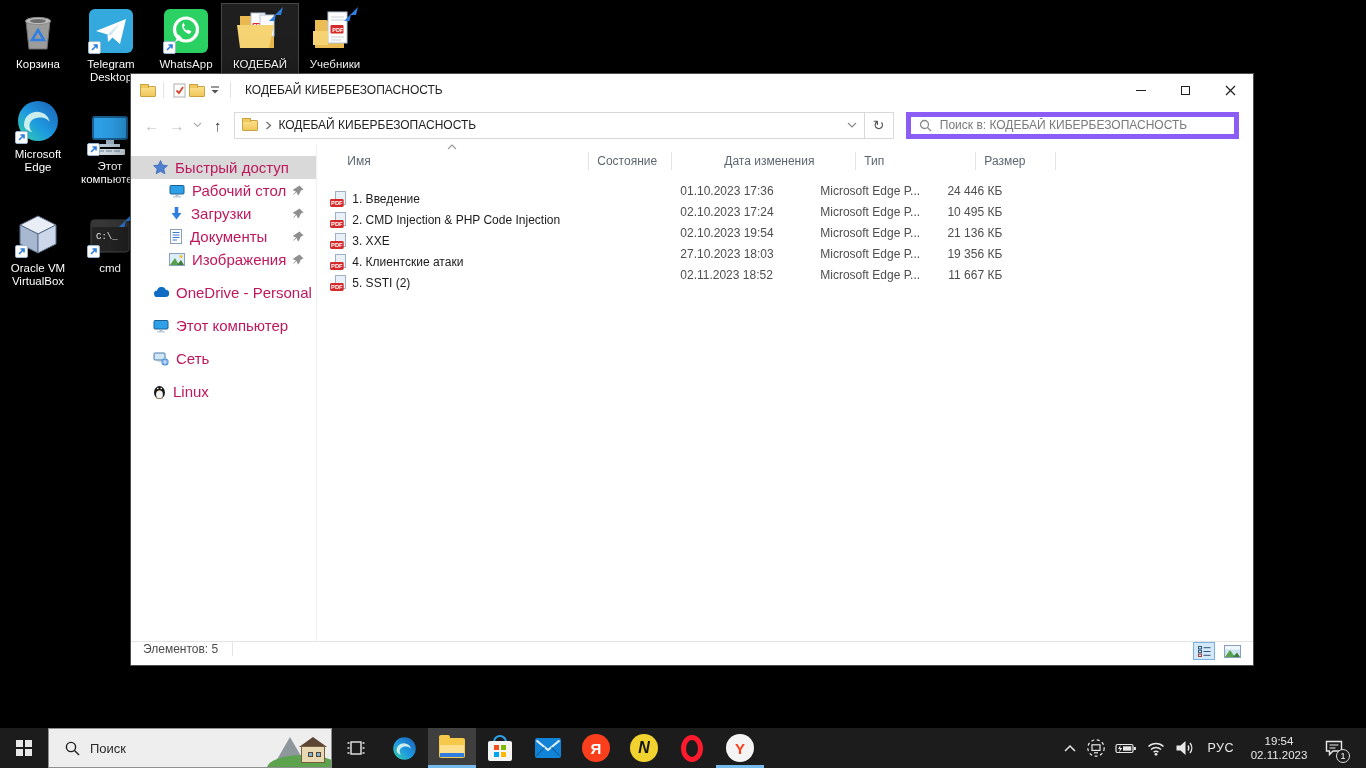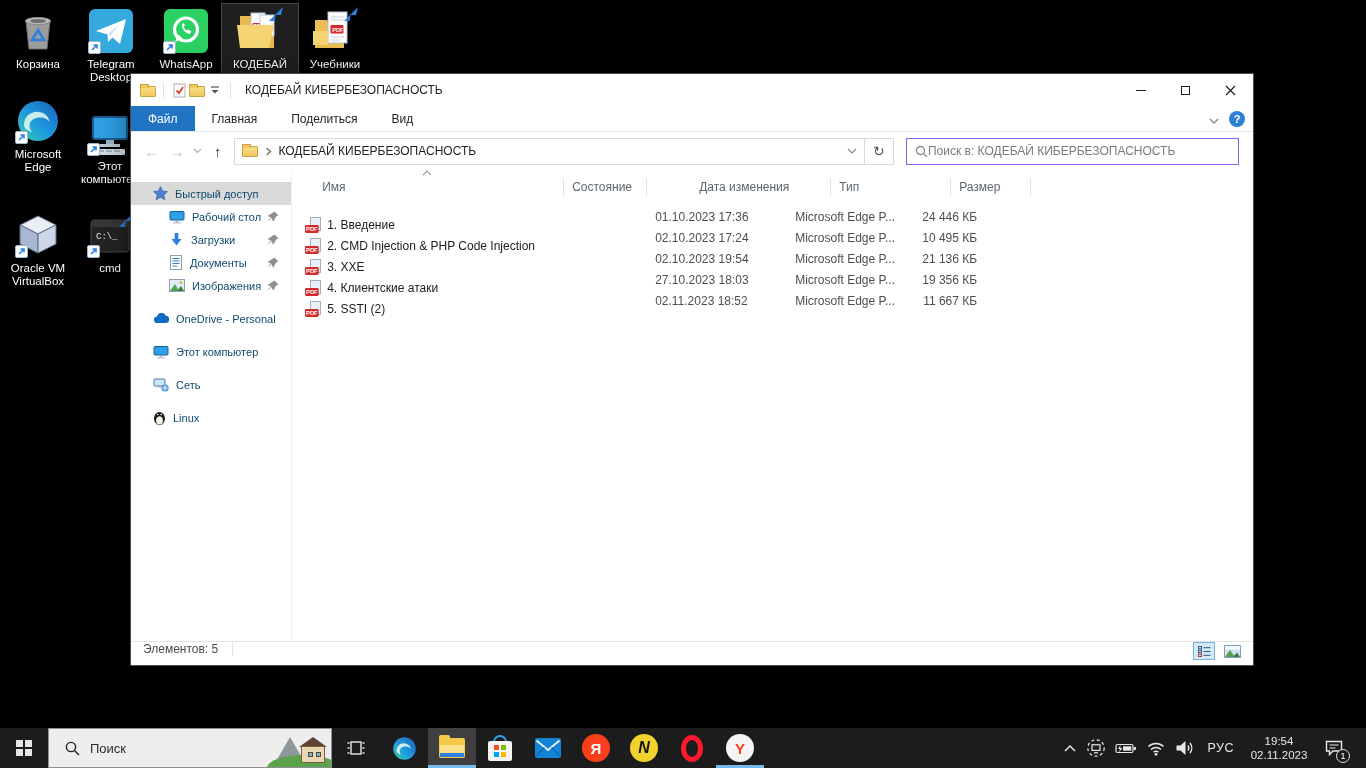--- a/index.html
+++ b/index.html
@@ -37,28 +37,28 @@
 
   .navrow { flex:0 0 38px; display:flex; align-items:center; padding:0 14px 0 8px; }
   .nav-a { width:26px; text-align:center; font-size:15px; }
   .dis { color:#bdbdbd; } .ena { color:#3f3f3f; }
   .addr { width:648px; height:27px; border:1px solid #d9d9d9; display:flex; align-items:center;
           padding-left:7px; font-size:12px; color:#1f1f1f; margin-left:4px; }
   .addr .txt { margin-left:6px; white-space:nowrap; }
   .addr-dd { margin-left:auto; width:24px; display:flex; justify-content:center; }
   .refresh { width:30px; height:27px; border:1px solid #d9d9d9; border-left:none; display:flex;
              align-items:center; justify-content:center; color:#555; font-size:14px; }
-  .searchbox { width:342px; height:27px; border:1px solid #8b5cf6; margin-left:12px; display:flex;
-               align-items:center; padding:0 8px; }
+  .searchbox { width:342px; height:27px; border:5px solid #8b5cf6; margin-left:12px; display:flex;
+               align-items:center; padding:0 8px; gap:8px; }
   .searchbox input { flex:1; border:none; outline:none; font-size:12px; color:#1f1f1f;
                      font-family:inherit; background:transparent; }
   .searchbox input::placeholder { color:#7a7a7a; }
 
   .content { flex:1; display:flex; min-height:0; }
-  .sidebar { flex:0 0 159px; border-right:1px solid #f0f0f0; padding-top:12px; font-size:11px; color:#0c4a6e; }
+  .sidebar { flex:0 0 159px; border-right:1px solid #f0f0f0; padding-top:12px; font-size:15px; color:#be185d; }
   .sb-item { display:flex; align-items:center; height:23px; padding-left:22px; gap:7px; }
   .sb-item.child { padding-left:38px; }
   .sb-item.sel { background:#d9d9d9; }
   .sb-gap { height:10px; }
   .pin { margin-left:auto; margin-right:12px; }
 
   .filepane { flex:1; position:relative; padding-left:10px; font-size:12px; }
   .cols { display:flex; height:26px; align-items:center; color:#5c6670; margin-top:4px; }
   .hc { border-right:1px solid #e3e3e3; height:18px; display:flex; align-items:center; padding-left:8px; }
   .hc.name { width:262px; padding-left:20px; }
@@ -330,32 +330,20 @@
           <span class="glyph-max"></span>
         </div>
       <div class="wc-btn">
           <svg width="11" height="11">
             <path d="M1 1 L10 10 M10 1 L1 10" stroke="#1f1f1f" stroke-width="1.2"></path>
           </svg>
         </div>
     </div>
   </div>
 
-  <div class="tabs">
-    <div class="tab active">Файл</div>
-    <div class="tab">Главная</div>
-    <div class="tab">Поделиться</div>
-    <div class="tab">Вид</div>
-    <div class="tabs-right">
-      <span><svg width="10" height="6">
-            <path d="M1 1 L5 5 L9 1" stroke="#8a8a8a" stroke-width="1.3" fill="none"></path>
-          </svg></span>
-      <span class="help-ic">?</span>
-    </div>
-  </div>
 
   <div class="navrow">
     <span class="nav-a dis">←</span>
     <span class="nav-a dis">→</span>
     <span style="width:16px;display:flex;justify-content:center">
         <svg width="9" height="6">
           <path d="M1 1 L4.5 4.5 L8 1" stroke="#b0b0b0" stroke-width="1.2" fill="none"></path>
         </svg>
       </span>
     <span class="nav-a ena">↑</span>

